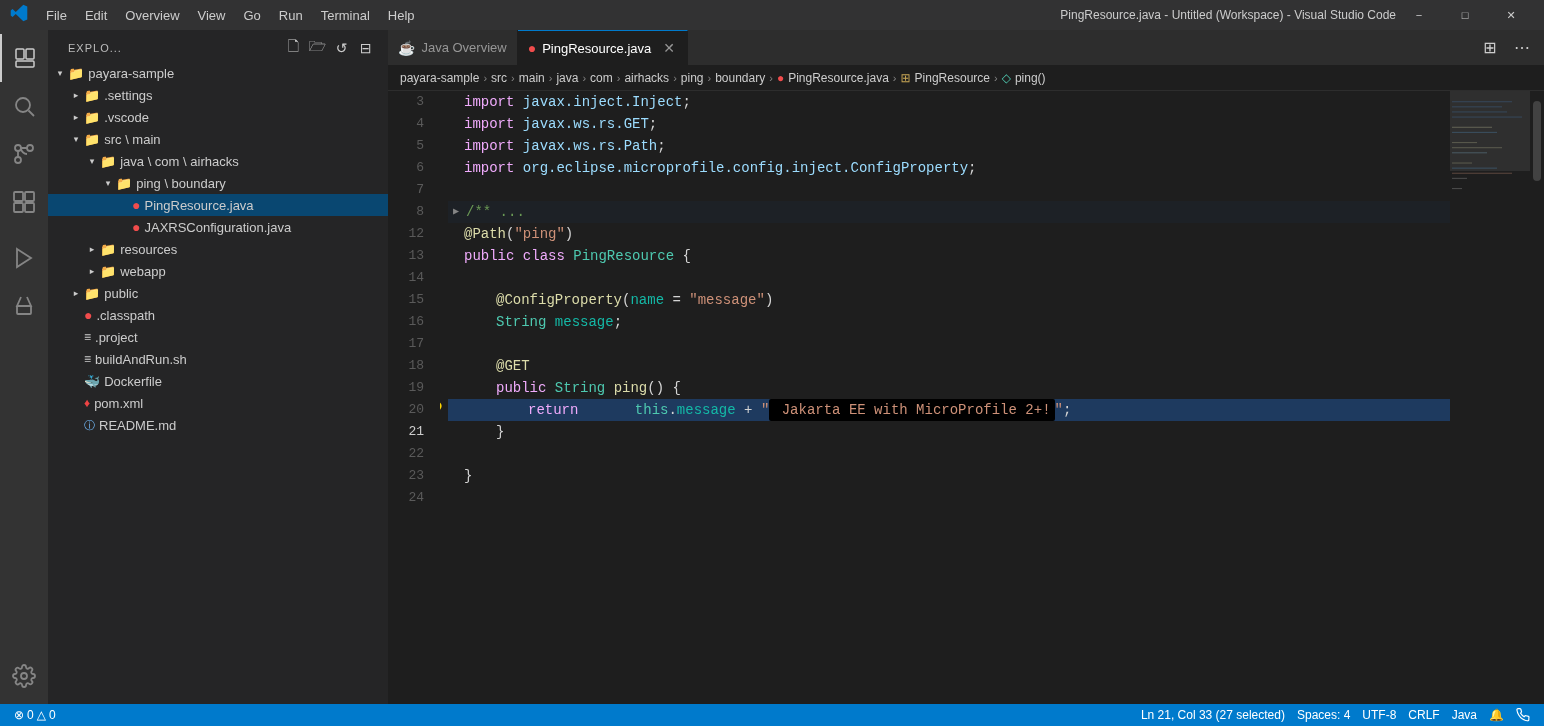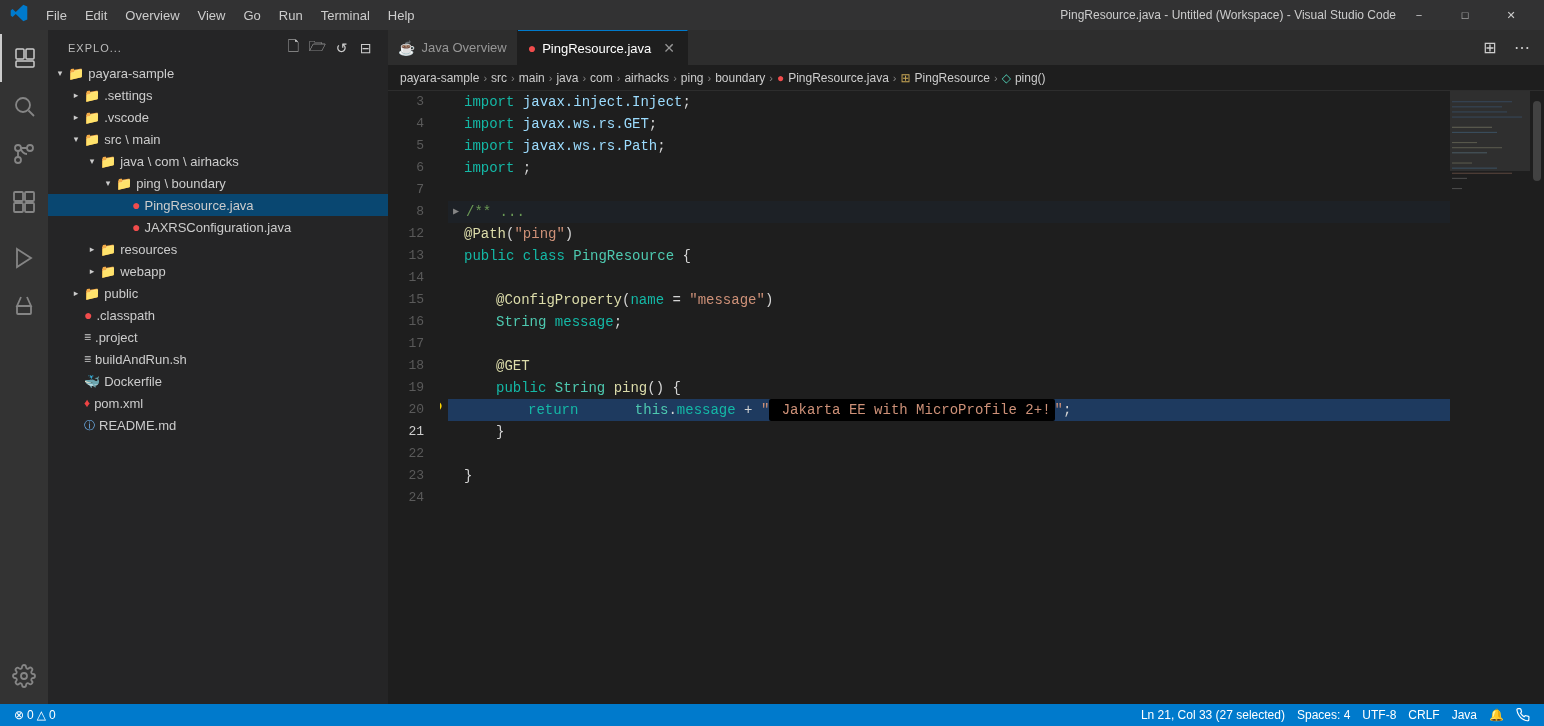--- a/index.html
+++ b/index.html
@@ -296,21 +296,21 @@
       justify-content: center;
       width: 16px;
       cursor: pointer;
       color: #858585;
       font-size: 10px;
       margin-right: 2px;
     }
     .fold-placeholder { width: 16px; display: inline-block; }
 
     
-    .kw { color: #14b8a6; } 
+    .kw { color: #f0abfc; } 
     .kw2 { color: #4ec9b0; margin-left: 48px; } 
     .str { color: #ce9178; } 
     .cmt { color: #6a9955; } 
     .cls { color: #4ec9b0; } 
     .fn { color: #dcdcaa; } 
     .ann { color: #dcdcaa; } 
     .pkg { color: #9cdcfe; } 
     .punc { color: #d4d4d4; } 
     .field { color: #14b8a6; }
     .hint-highlight {
@@ -672,21 +672,21 @@
           <span class="kw">import</span><span class="punc"> </span><span class="pkg">javax.ws.rs.GET</span><span class="punc">;</span>
         </div>
 
         <div class="code-line">
           <span class="fold-placeholder"></span>
           <span class="kw">import</span><span class="punc"> </span><span class="pkg">javax.ws.rs.Path</span><span class="punc">;</span>
         </div>
 
         <div class="code-line">
           <span class="fold-placeholder"></span>
-          <span class="kw">import</span><span class="punc"> </span><span class="punc">;</span>
+          <span class="kw">import</span><span class="punc"> </span><span class="pkg">org.eclipse.microprofile.config.inject.ConfigProperty</span><span class="punc">;</span>
         </div>
 
         <div class="code-line">
           <span class="fold-placeholder"></span>
         </div>
 
         <div class="code-line folded-line" style="background: #1a3a5c20;">
           <span class="fold-arrow">▶</span>
           <span class="cmt">/** ...</span>
         </div>

